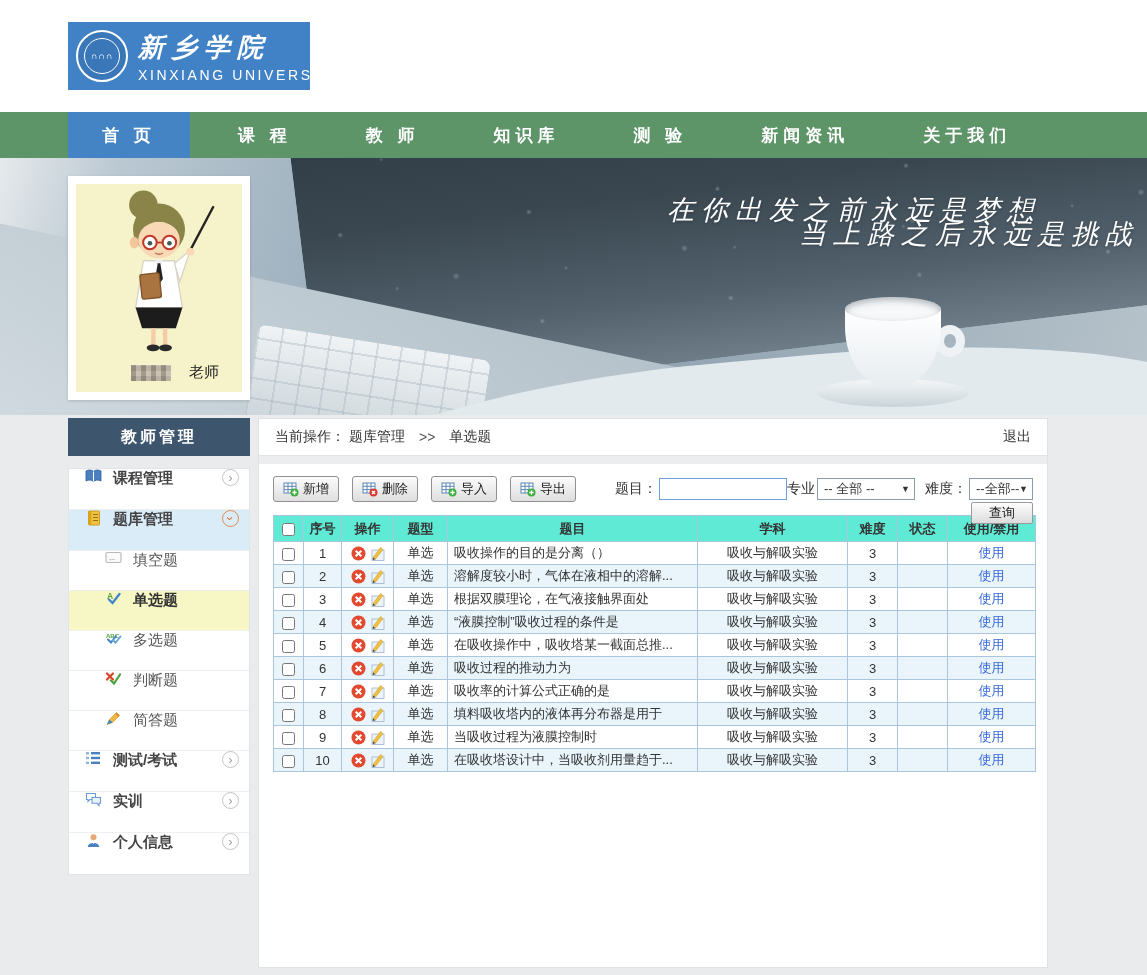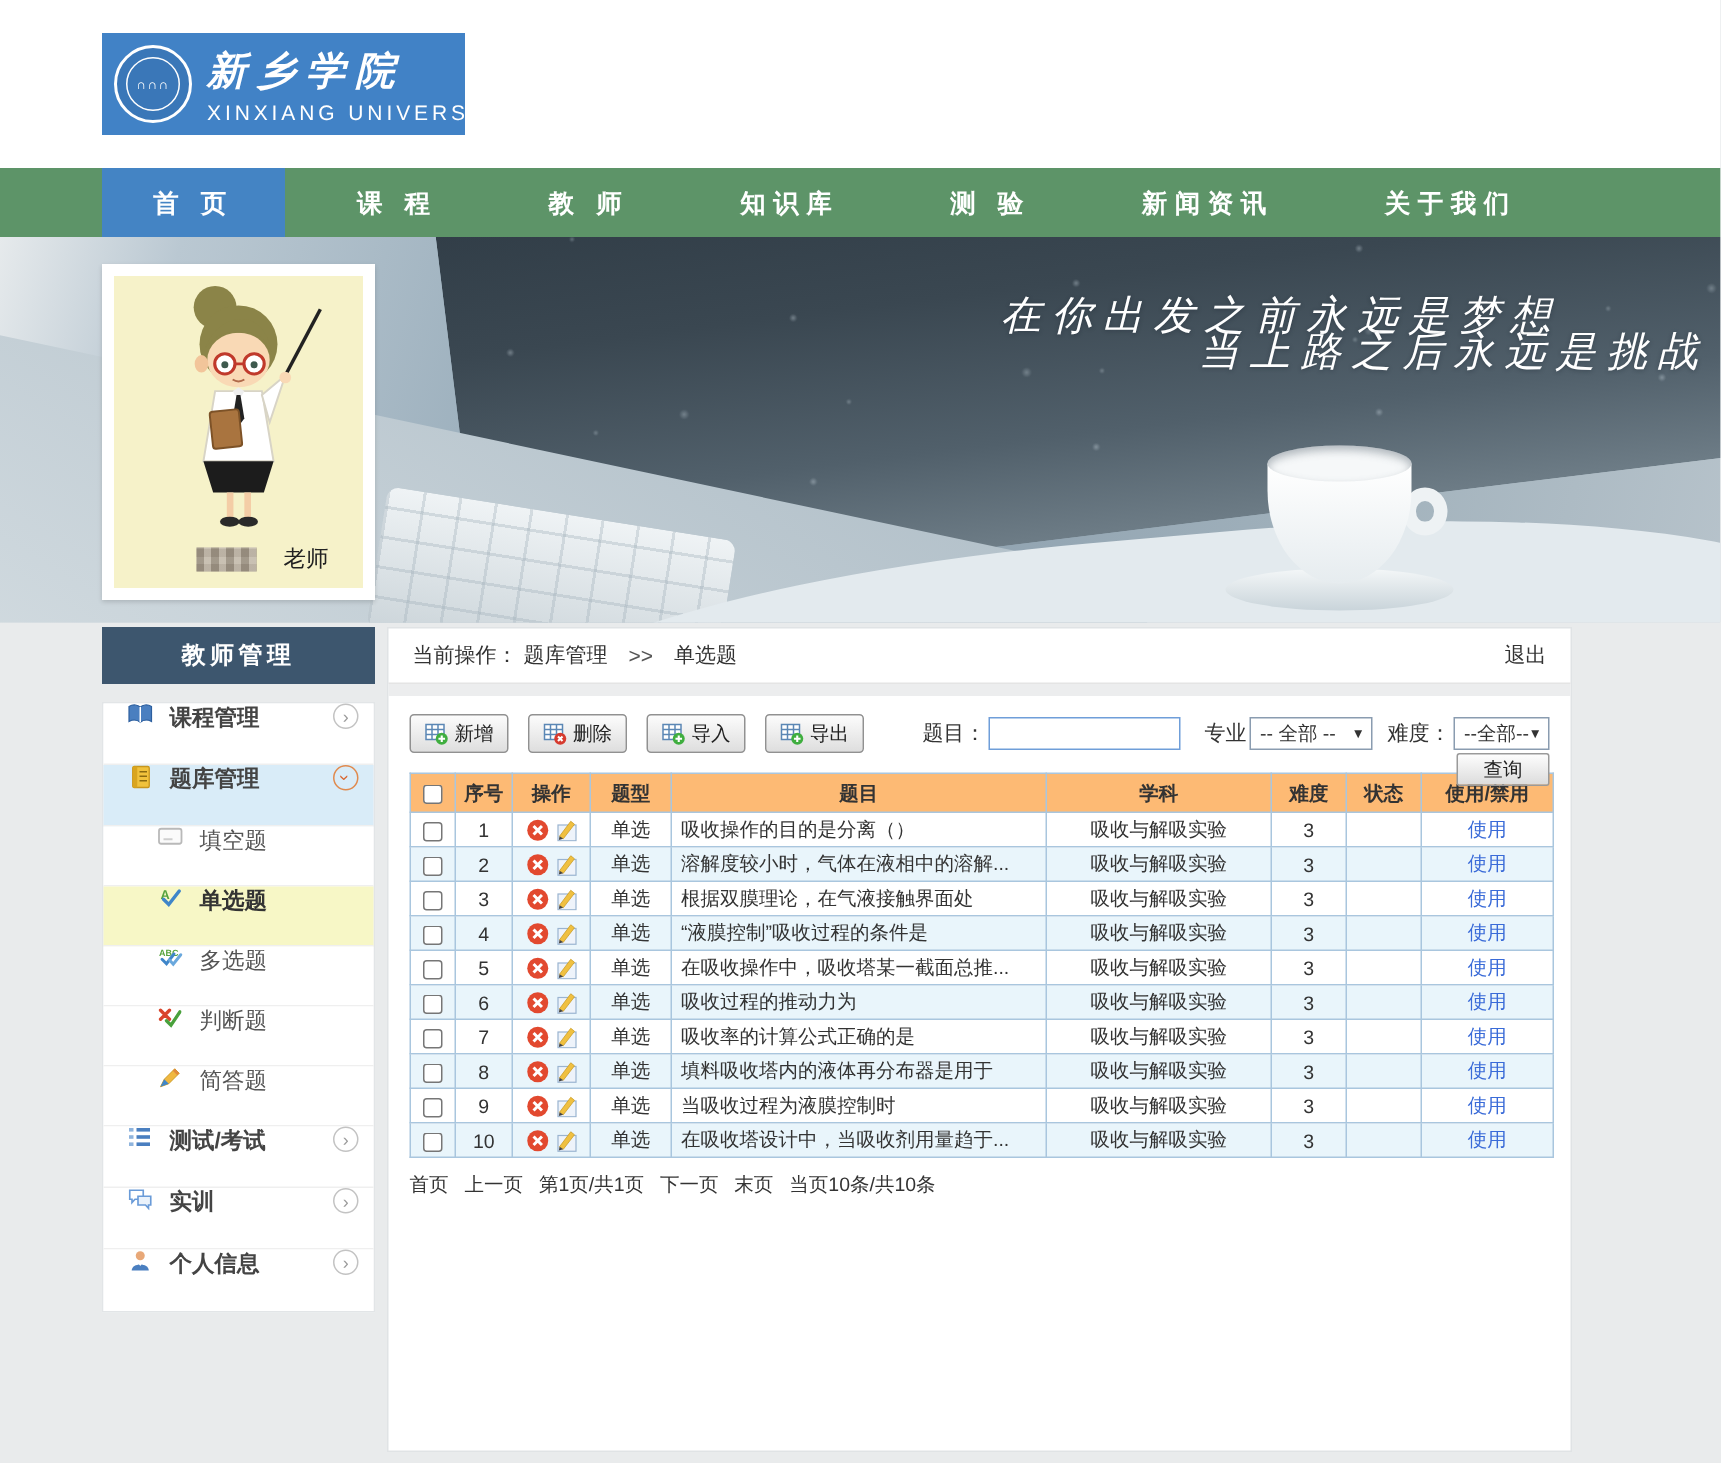--- a/index.html
+++ b/index.html
@@ -91,33 +91,33 @@
   .gap-band { height:8px; background:#ecedee; }
   .content { position:relative; padding:12px 14px 0 14px; }
 
   
   .toolbar { display:flex; align-items:center; height:26px; }
   .tool-btn { display:flex; align-items:center; gap:4px; height:26px; padding:0 9px; border:1px solid #919191; border-radius:3px;
     background:linear-gradient(#fcfcfc,#dedede); font-size:13px; color:#222; cursor:pointer; margin-right:13px; white-space:nowrap; }
   .filter-label { font-size:14px; color:#333; white-space:nowrap; }
   .lbl-title { margin-left:26px; }
   .search-input { width:128px; height:22px; border:1px solid #6f9ed9; margin-left:2px; font-size:13px; padding:0 4px; outline:none; }
-  .lbl-major { margin-left:16px; }
+  .lbl-major { margin-left:0; }
   .fake-select { position:relative; height:22px; border:1px solid #8a9cb0; background:#fff; font-size:13px; color:#333; display:flex; align-items:center; padding:0 18px 0 6px; cursor:pointer; white-space:nowrap; }
   .fake-select .arrow { position:absolute; right:4px; font-size:9px; color:#333; }
   .sel-major { width:148px; margin-left:2px; }
   .lbl-diff { margin-left:10px; }
   .sel-diff { width:64px; margin-left:2px; }
   .query-btn { position:absolute; top:38px; right:14px; width:62px; height:22px; border:1px solid #9a9a9a; border-radius:2px;
     background:linear-gradient(#fdfdfd,#dcdcdc); font-size:13px; color:#222; cursor:pointer; z-index:3; display:flex; align-items:center; justify-content:center; }
 
   
   table.qtable { border-collapse:collapse; table-layout:fixed; width:762px; margin-top:13px; }
   .qtable th, .qtable td { border:1px solid #a9c6de; font-size:13px; color:#333; text-align:center; padding:0 4px; overflow:hidden; white-space:nowrap; }
-  .qtable thead th { height:26px; font-weight:bold; background:#fdba74; }
+  .qtable thead th { height:26px; font-weight:bold; background:#5eead4; }
   .qtable tbody td { height:23px; font-weight:normal; }
   .qtable tbody tr:nth-child(even) td { background:#e9f5fb; }
   .qtable td.cell-title { text-align:left; padding-left:6px; }
   .qtable input[type=checkbox] { width:13px; height:13px; margin:0; vertical-align:middle; }
   .op-icons { display:flex; align-items:center; justify-content:center; gap:3px; }
   .use-link { color:#3a6bd8; cursor:pointer; }
 
   
   .pagination { margin-top:9px; font-size:13px; color:#333; }
   .pagination span { margin-right:7px; }
@@ -660,23 +660,15 @@
         <td>单选</td>
         <td class="cell-title">在吸收塔设计中，当吸收剂用量趋于...</td>
         <td>吸收与解吸实验</td>
         <td>3</td>
         <td></td>
         <td><span class="use-link">使用</span></td>
       </tr>
     </tbody>
     </table>
 
-    <div class="pagination">
-      <span class="pg-link">首页</span>
-      <span class="pg-link">上一页</span>
-      <span>第1页/共1页</span>
-      <span class="pg-link">下一页</span>
-      <span class="pg-link">末页</span>
-      <span>当页10条/共10条</span>
-    </div>
 
   </div>
 </div>
 
 </body></html>

